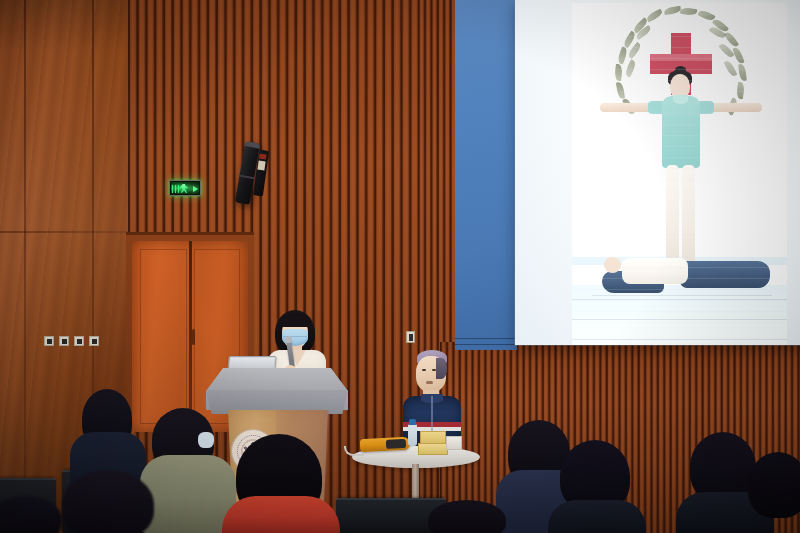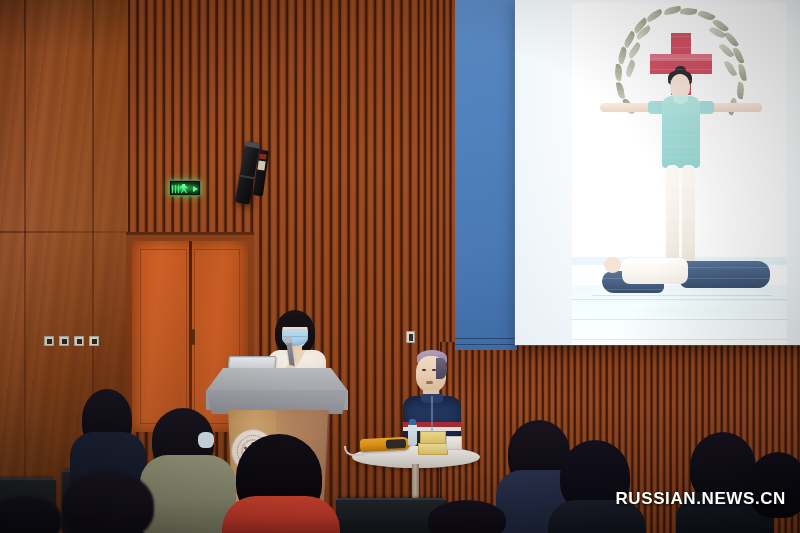--- a/index.html
+++ b/index.html
@@ -715,14 +715,13 @@
               background:linear-gradient(180deg,#16121c,#0a070e); filter:blur(0.7px);"></div>
 
   <div class="aud" style="left:62px; top:470px; width:92px; height:70px;
               background:linear-gradient(180deg,#1b1622,#0c0a11); filter:blur(0.8px);"></div>
 
   <div class="aud" style="left:-10px; top:496px; width:72px; height:46px;
               background:linear-gradient(180deg,#171420,#0a080e); filter:blur(0.8px);"></div>
 
   <div class="grade"></div>
 
-  <div class="watermark">RUSSIAN.NEWS.CN</div>
 </div>
 
 </body></html>

